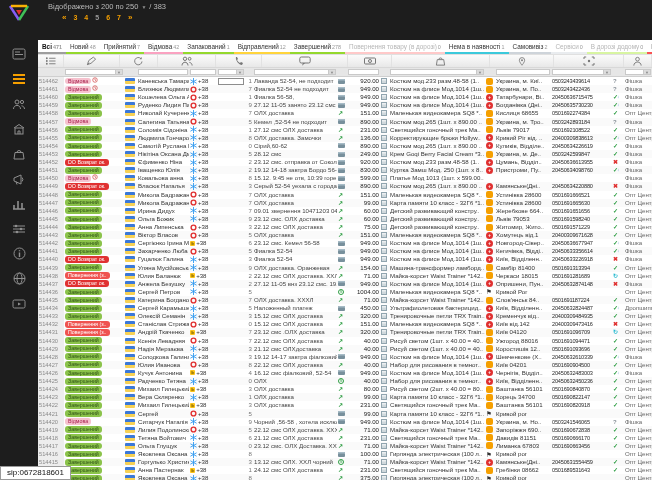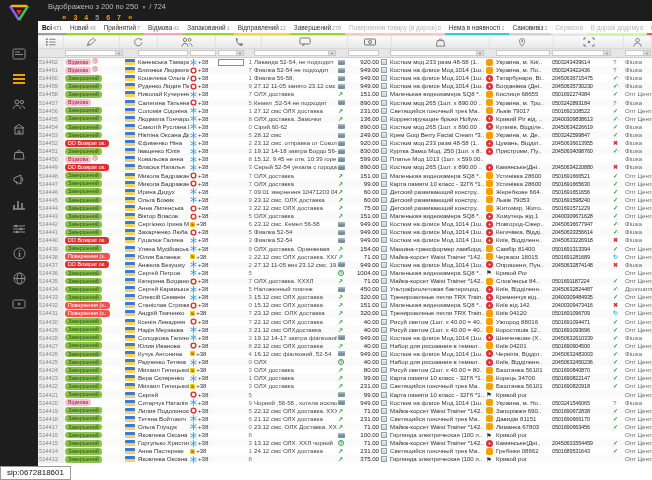--- a/index.html
+++ b/index.html
@@ -6,21 +6,21 @@
   *{box-sizing:border-box;}
   .app{position:relative;width:652px;height:480px;background:#fff;overflow:hidden;
        font-family:"Liberation Sans",sans-serif;-webkit-font-smoothing:antialiased;}
   
   .sidebar{position:absolute;left:0;top:0;bottom:0;width:38px;background:#1d1d1d;
            display:flex;flex-direction:column;align-items:center;z-index:2;}
   .logo{margin:3px 0 14px;}
   .side-icon{width:20px;height:17px;margin:4px 0;display:flex;align-items:center;justify-content:center;border-radius:2px;}
   
   .main{position:absolute;left:38px;top:0;right:0;bottom:0;display:flex;flex-direction:column;}
-  .topbar{height:21px;background:#1d1d1d;color:#b9b9b9;font-size:7.5px;padding:2px 0 0 10px;flex:0 0 auto;}
+  .topbar{height:40px;background:#1d1d1d;color:#b9b9b9;font-size:7.5px;padding:2px 0 0 10px;flex:0 0 auto;}
   .topline{display:flex;align-items:center;gap:3px;white-space:nowrap;}
   .topline .dd-caret{color:#8d8d8d;font-size:5px;}
   .pag{display:flex;align-items:center;gap:7px;margin:2px 0 0 14px;font-size:7px;font-weight:bold;color:#f59f00;}
   .pag .pg{cursor:default;}
   .pag .pg.cur{color:#9a9a9a;}
   .pag .nav{font-size:8px;}
   
   .tabs{height:15px;background:#fff;display:flex;border-bottom:1px solid #e0e0e0;overflow:hidden;flex:0 0 auto;}
   .tab{font-size:6.4px;line-height:11px;padding:1px 4px 0;white-space:nowrap;color:#333;
        border-bottom:2px solid transparent;flex:0 0 auto;}
@@ -168,21 +168,21 @@
           <path d="M6 4.5l3 1.5-3 1.5z" fill="#8f8f8f"></path>
         </svg>
     </div>
   </div>
 
   <div class="main">
     <div class="topbar">
       <div class="topline">
         <span>Відображено з 200 по 250</span>
         <span class="dd-caret">▼</span>
-        <span>/ 724</span>
+        <span>/ 383</span>
       </div>
       <div class="pag" id="pag">
           <span class="nav">«</span>
           <span class="pg">3</span>
           <span class="pg">4</span>
           <span class="pg cur">5</span>
           <span class="pg">6</span>
           <span class="pg">7</span>
           <span class="nav">»</span>
         </div>

